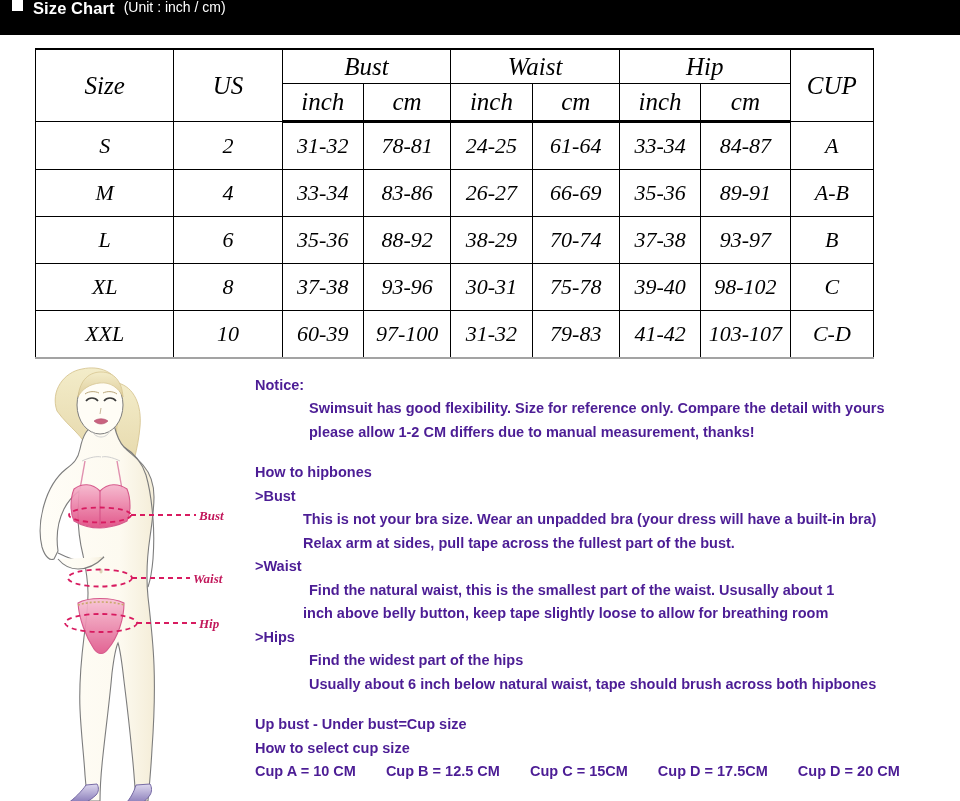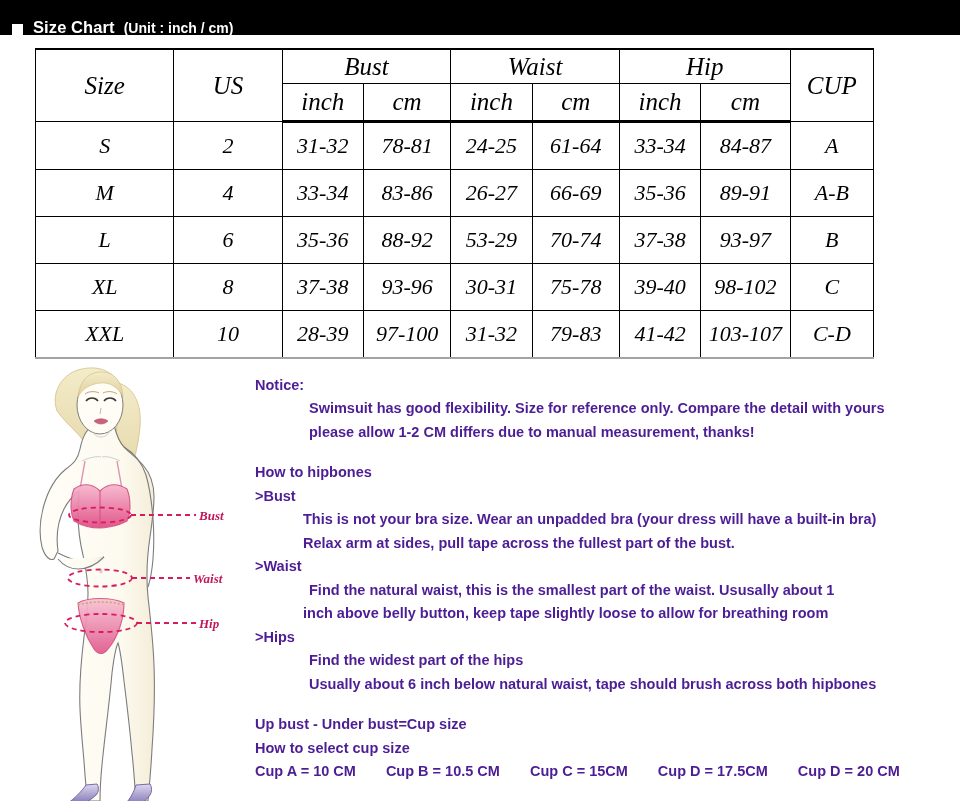--- a/index.html
+++ b/index.html
@@ -14,21 +14,21 @@
     color: #000;
     overflow: hidden;
     position: relative;
   }
 
   
   .header-bar {
     height: 35px;
     background: #000000;
     display: flex;
-    align-items: flex-end;
+    align-items: flex-start;
     padding-left: 12px;
     box-sizing: border-box;
   }
   .header-bullet {
     width: 11px;
     height: 11px;
     background: #ffffff;
     display: inline-block;
     margin-right: 10px;
     flex: 0 0 auto;
@@ -36,21 +36,21 @@
   .header-title {
     color: #ffffff;
     font-size: 16.5px;
     font-weight: 600;
     letter-spacing: 0.1px;
     line-height: 1;
   }
   .header-unit {
     color: #ffffff;
     font-size: 14px;
-    font-weight: 700;
+    font-weight: 400;
     margin-left: 9px;
     line-height: 1;
   }
 
   
   .table-wrap {
     padding: 13px 35px 0 35px;
     box-sizing: border-box;
   }
   table.size-table {
@@ -188,41 +188,41 @@
         <td>66-69</td>
         <td>35-36</td>
         <td>89-91</td>
         <td class="c-cup">A-B</td>
       </tr>
       <tr>
         <td class="c-size">L</td>
         <td class="c-us">6</td>
         <td>35-36</td>
         <td>88-92</td>
-        <td>53-29</td>
+        <td>38-29</td>
         <td>70-74</td>
         <td>37-38</td>
         <td>93-97</td>
         <td class="c-cup">B</td>
       </tr>
       <tr>
         <td class="c-size">XL</td>
         <td class="c-us">8</td>
         <td>37-38</td>
         <td>93-96</td>
         <td>30-31</td>
         <td>75-78</td>
         <td>39-40</td>
         <td>98-102</td>
         <td class="c-cup">C</td>
       </tr>
       <tr class="last-row">
         <td class="c-size">XXL</td>
         <td class="c-us">10</td>
-        <td>28-39</td>
+        <td>60-39</td>
         <td>97-100</td>
         <td>31-32</td>
         <td>79-83</td>
         <td>41-42</td>
         <td>103-107</td>
         <td class="c-cup">C-D</td>
       </tr>
     </tbody>
   </table>
 </div>
@@ -371,19 +371,19 @@
     <p>&gt;Hips</p>
     <p class="indent-2">Find the widest part of the hips</p>
     <p class="indent-2">Usually about 6 inch below natural waist, tape should brush across both hipbones</p>
 
     <div class="spacer-md"></div>
 
     <p>Up bust - Under bust=Cup size</p>
     <p>How to select cup size</p>
     <p class="cup-line">
       <span>Cup A = 10 CM</span>
-      <span>Cup B = 10.5 CM</span>
+      <span>Cup B = 12.5 CM</span>
       <span>Cup C = 15CM</span>
       <span>Cup D = 17.5CM</span>
       <span>Cup D = 20 CM</span>
     </p>
   </div>
 </div>
 
 </body></html>

